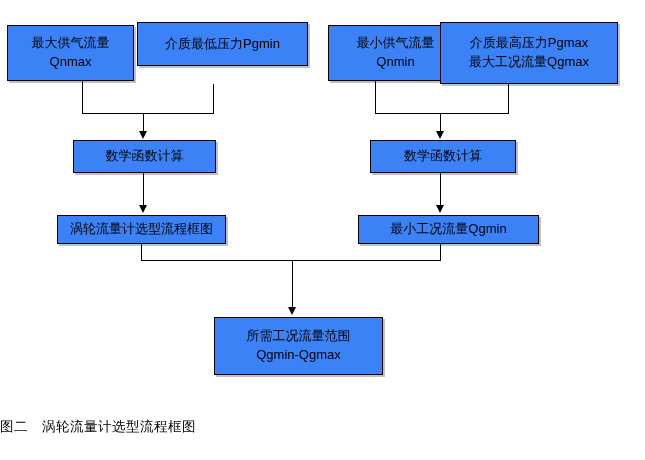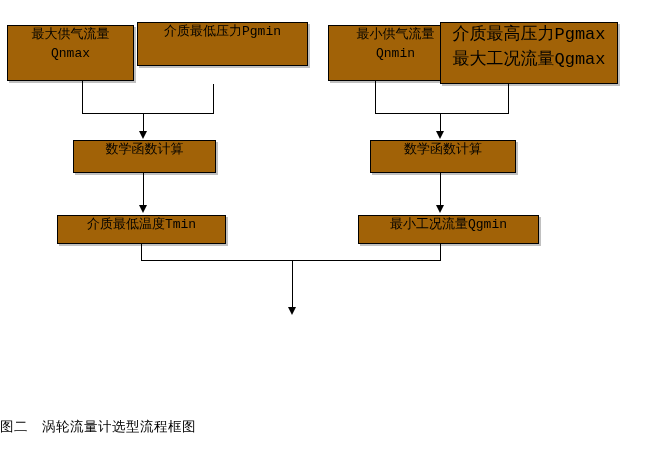--- a/index.html
+++ b/index.html
@@ -12,39 +12,39 @@
     width: 645px;
     height: 460px;
     background: #ffffff;
     overflow: hidden;
     font-family: "Liberation Sans", "DejaVu Sans", sans-serif;
   }
   .box {
     position: absolute;
     box-sizing: border-box;
     border: 1.5px solid #000000;
-    background: #a16207;
+    background: #3b82f6;
     box-shadow: 2px 2px 0 rgba(140,140,140,0.55);
     display: flex;
     flex-direction: column;
     align-items: center;
+    justify-content: center;
     text-align: center;
     color: #000000;
     line-height: 1.45;
-    font-family: Liberation Mono, monospace;
   }
   .box .line1, .box .line2 {
     display: block;
     white-space: nowrap;
   }
   
   #box-qnmax   { left: 7px;   top: 25px;  width: 127px; height: 56px; font-size: 13px; }
   #box-pgmin   { left: 137px; top: 22px;  width: 171px; height: 44px; font-size: 13px; }
   #box-qnmin   { left: 328px; top: 25px;  width: 135px; height: 56px; font-size: 13px; }
-  #box-pgmax   { left: 440px; top: 22px;  width: 178px; height: 62px; font-size: 17px; }
+  #box-pgmax   { left: 440px; top: 22px;  width: 178px; height: 62px; font-size: 13px; }
   
   #box-calc-left  { left: 73px;  top: 140px; width: 143px; height: 33px; font-size: 13px; }
   #box-calc-right { left: 370px; top: 140px; width: 146px; height: 33px; font-size: 13px; }
   
   #box-qgmax { left: 57px;  top: 215px; width: 169px; height: 29px; font-size: 13px; }
   #box-qgmin { left: 358px; top: 215px; width: 181px; height: 29px; font-size: 13px; }
   
   #box-range { left: 214px; top: 317px; width: 169px; height: 58px; font-size: 13px; }
 
   
@@ -121,29 +121,33 @@
     <span class="line1">数学函数计算</span>
   </div>
 
   <div class="vline" style="left:143px; top:173px; height:33px;"></div>
   <div class="arrowhead" style="left:139px; top:205px;"></div>
 
   <div class="vline" style="left:440px; top:173px; height:33px;"></div>
   <div class="arrowhead" style="left:436px; top:205px;"></div>
 
   <div class="box" id="box-qgmax">
-    <span class="line1">介质最低温度Tmin</span>
+    <span class="line1">涡轮流量计选型流程框图</span>
   </div>
 
   <div class="box" id="box-qgmin">
     <span class="line1">最小工况流量Qgmin</span>
   </div>
 
   <div class="vline" style="left:141px; top:244px; height:17px;"></div>
   <div class="vline" style="left:440px; top:244px; height:17px;"></div>
   <div class="hline" style="left:141px; top:260px; width:300px;"></div>
   <div class="vline" style="left:292px; top:260px; height:48px;"></div>
   <div class="arrowhead" style="left:288px; top:307px;"></div>
 
+  <div class="box" id="box-range">
+    <span class="line1">所需工况流量范围</span>
+    <span class="line2">Qgmin-Qgmax</span>
+  </div>
 
   <div id="caption">图二　涡轮流量计选型流程框图</div>
 
 </div>
 
 </body></html>

